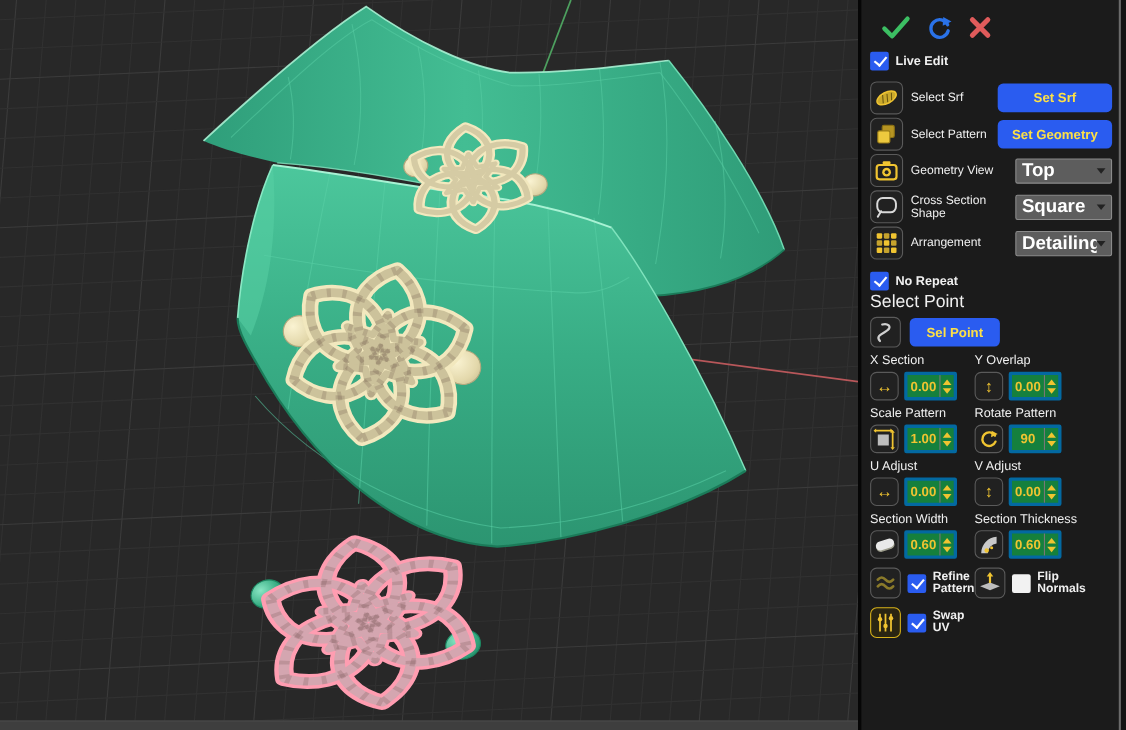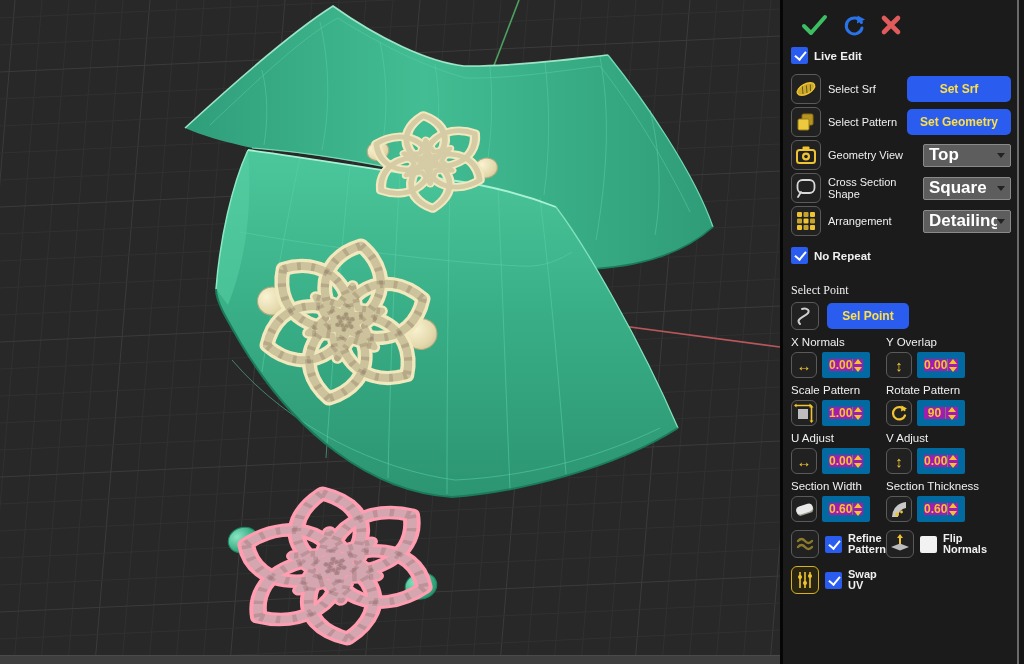--- a/index.html
+++ b/index.html
@@ -37,29 +37,29 @@
   .rlabel{flex:1;font-size:11px;}
   .btn{background:var(--blue);color:#fde047;font-weight:bold;font-size:12px;border-radius:5px;
        display:flex;align-items:center;justify-content:center;height:26px;cursor:pointer;}
   .btn.set{width:104px;flex:0 0 104px;}
   .dropdown{width:88px;flex:0 0 88px;height:23px;background:#5d5d5d;border:1px solid #8a8a8a;
             border-radius:2px;display:flex;align-items:center;padding:0 5px;cursor:pointer;}
   .dropdown .dval{flex:1;color:#fff;font-weight:bold;font-size:17px;white-space:nowrap;overflow:hidden;}
   .chev{width:0;height:0;border-left:4px solid transparent;border-right:4px solid transparent;
         border-top:5px solid #222;}
   .no-repeat{margin-top:11px;font-weight:bold;}
-  .sp-label{margin-top:19px;font-size:12px;font-family:Liberation Serif, serif;}
+  .sp-label{margin-top:2px;font-size:16px;}
   .selpt-row{display:flex;align-items:center;gap:8px;margin-top:4px;}
   .ibox.pt{width:28px;height:28px;flex:0 0 28px;}
   .btn.selpt{width:82px;}
   .pair{display:flex;margin-top:6px;}
   .pcol{width:95px;}
   .plabel{font-size:11.5px;height:13px;white-space:nowrap;}
   .pctl{display:flex;align-items:center;gap:5px;margin-top:3px;}
-  .numbox{width:48px;height:26px;border:7px solid #0369a1;background:#a21caf;border-radius:2px;
+  .numbox{width:48px;height:26px;border:3px solid #0369a1;background:#15803d;border-radius:2px;
           display:flex;align-items:stretch;cursor:text;}
   .num{flex:1;display:flex;align-items:center;justify-content:center;
        color:var(--yellow);font-weight:bold;font-size:12px;}
   .spin{width:13px;border-left:1px solid #777;display:flex;flex-direction:column;
         align-items:center;justify-content:center;gap:3px;cursor:pointer;}
   .tup{width:0;height:0;border-left:4px solid transparent;border-right:4px solid transparent;
        border-bottom:5px solid var(--yellow);}
   .tdn{width:0;height:0;border-left:4px solid transparent;border-right:4px solid transparent;
        border-top:5px solid var(--yellow);}
   .glyph{color:var(--yellow);font-weight:bold;font-size:15px;line-height:1;}
@@ -381,21 +381,21 @@
       <div class="ibox pt">
         <svg width="22" height="22" viewBox="0 0 22 22">
           <path d="M6,19 C1,14 10,12 13,9 C17,6 13,2.5 8,4" fill="none" stroke="#cfcfcf" stroke-width="2" stroke-linecap="round"></path>
         </svg>
       </div>
       <div class="btn selpt">Sel Point</div>
     </div>
 
     <div class="pair">
       <div class="pcol">
-        <div class="plabel">X Normals</div>
+        <div class="plabel">X Section</div>
         <div class="pctl">
           <div class="ibox small">
             <span class="glyph">↔</span>
             </div>
           <div class="numbox">
             <div class="num">0.00</div>
             <div class="spin">
                 <span class="tup"></span>
                 <span class="tdn"></span>
               </div>

